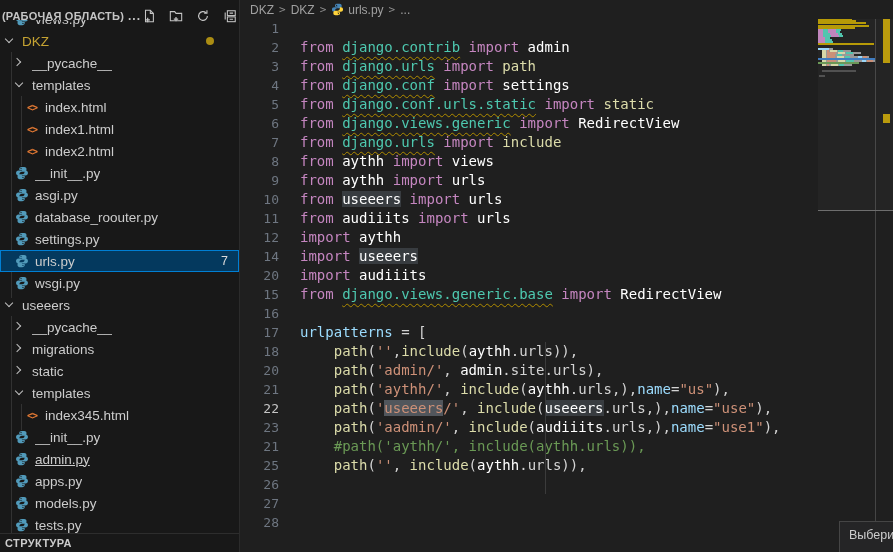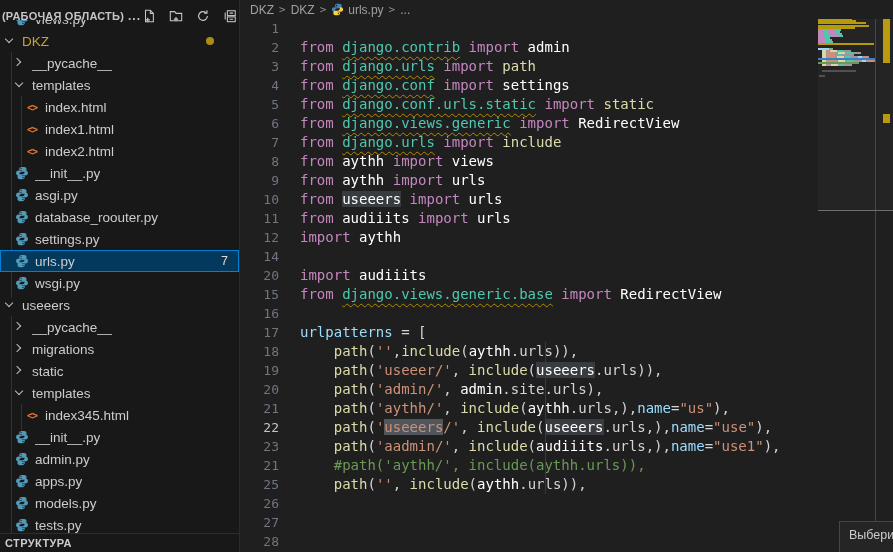--- a/index.html
+++ b/index.html
@@ -215,21 +215,21 @@
         </div>
         <div class="row" style="padding-left: 14px;">
           <span class="ficon">
             <svg width="14" height="14" viewBox="0 0 16 16">
     <path fill="#519aba" d="M7.9 1c-1.8 0-3 .8-3 2.1v1.6h3.2v.5H3.9C2.3 5.2 1.2 6.3 1.2 8c0 1.7 1 2.8 2.6 2.8h1.3V9.2c0-1.5 1.2-2.6 2.7-2.6h3c1.3 0 2.3-1 2.3-2.3V3.1C13.1 1.9 12 1 10.6 1H7.9zM6.9 2.2a.75.75 0 1 1 0 1.5.75.75 0 0 1 0-1.5z"></path>
     <path fill="#519aba" d="M8.1 15c1.8 0 3-.8 3-2.1v-1.6H7.9v-.5h4.2c1.6 0 2.7-1.1 2.7-2.8 0-1.7-1-2.8-2.6-2.8h-1.3v1.6c0 1.5-1.2 2.6-2.7 2.6h-3c-1.3 0-2.3 1-2.3 2.3v1.2C2.9 14.1 4 15 5.4 15h2.7zm1-1.2a.75.75 0 1 1 0-1.5.75.75 0 0 1 0 1.5z"></path>
   </svg>
           </span>
           <span class="lbl">__init__.py</span>
         </div>
-        <div class="row" style="padding-left: 14px;">
+        <div class="row" style="padding-left: 14px; text-decoration: underline;">
           <span class="ficon">
             <svg width="14" height="14" viewBox="0 0 16 16">
     <path fill="#519aba" d="M7.9 1c-1.8 0-3 .8-3 2.1v1.6h3.2v.5H3.9C2.3 5.2 1.2 6.3 1.2 8c0 1.7 1 2.8 2.6 2.8h1.3V9.2c0-1.5 1.2-2.6 2.7-2.6h3c1.3 0 2.3-1 2.3-2.3V3.1C13.1 1.9 12 1 10.6 1H7.9zM6.9 2.2a.75.75 0 1 1 0 1.5.75.75 0 0 1 0-1.5z"></path>
     <path fill="#519aba" d="M8.1 15c1.8 0 3-.8 3-2.1v-1.6H7.9v-.5h4.2c1.6 0 2.7-1.1 2.7-2.8 0-1.7-1-2.8-2.6-2.8h-1.3v1.6c0 1.5-1.2 2.6-2.7 2.6h-3c-1.3 0-2.3 1-2.3 2.3v1.2C2.9 14.1 4 15 5.4 15h2.7zm1-1.2a.75.75 0 1 1 0-1.5.75.75 0 0 1 0 1.5z"></path>
   </svg>
           </span>
           <span class="lbl">admin.py</span>
         </div>
         <div class="row" style="padding-left: 14px;">
           <span class="ficon">
@@ -341,27 +341,26 @@
         <div class="cl"><span class="ln">3</span><span class="ct"><span class="k">from </span><span class="mw">django.urls</span><span class="k"> import </span><span class="f">path</span></span></div>
         <div class="cl"><span class="ln">4</span><span class="ct"><span class="k">from </span><span class="mw">django.conf</span><span class="k"> import </span><span class="m">settings</span></span></div>
         <div class="cl"><span class="ln">5</span><span class="ct"><span class="k">from </span><span class="mw">django.conf.urls.static</span><span class="k"> import </span><span class="f">static</span></span></div>
         <div class="cl"><span class="ln">6</span><span class="ct"><span class="k">from </span><span class="mw">django.views.generic</span><span class="k"> import </span><span class="m">RedirectView</span></span></div>
         <div class="cl"><span class="ln">7</span><span class="ct"><span class="k">from </span><span class="mw">django.urls</span><span class="k"> import </span><span class="f">include</span></span></div>
         <div class="cl"><span class="ln">8</span><span class="ct"><span class="k">from </span><span class="m">aythh</span><span class="k"> import </span><span class="m">views</span></span></div>
         <div class="cl"><span class="ln">9</span><span class="ct"><span class="k">from </span><span class="m">aythh</span><span class="k"> import </span><span class="m">urls</span></span></div>
         <div class="cl"><span class="ln">10</span><span class="ct"><span class="k">from </span><span class="m hl">useeers</span><span class="k"> import </span><span class="m">urls</span></span></div>
         <div class="cl"><span class="ln">11</span><span class="ct"><span class="k">from </span><span class="m">audiiits</span><span class="k"> import </span><span class="m">urls</span></span></div>
         <div class="cl"><span class="ln">12</span><span class="ct"><span class="k">import </span><span class="m">aythh</span></span></div>
-        <div class="cl"><span class="ln">14</span></div>
+        <div class="cl"><span class="ln">14</span><span class="ct"><span class="k">import </span><span class="m hl">useeers</span></span></div>
         <div class="cl"><span class="ln">20</span><span class="ct"><span class="k">import </span><span class="m">audiiits</span></span></div>
         <div class="cl"><span class="ln">15</span><span class="ct"><span class="k">from </span><span class="mw">django.views.generic.base</span><span class="k"> import </span><span class="m">RedirectView</span></span></div>
         <div class="cl"><span class="ln">16</span><span class="ct"></span></div>
         <div class="cl"><span class="ln">17</span><span class="ct"><span class="v">urlpatterns</span><span class="p"> = [</span></span></div>
         <div class="cl"><span class="ln">18</span><span class="ct"><span class="p">    </span><span class="f">path</span><span class="p">(</span><span class="s">''</span><span class="p">,</span><span class="f">include</span><span class="p">(</span><span class="m">aythh</span><span class="p">.urls)),</span></span></div>
-        <div class="cl"><span class="ln">19</span><span class="ct"><span class="p">    </span><span class="f">path</span><span class="p">(</span><span class="s">'useeer/'</span><span class="p">, </span><span class="f">include</span><span class="p">(</span><span class="m hl">useeers</span><span class="p">.urls)),</span></span></div>
         <div class="cl"><span class="ln">20</span><span class="ct"><span class="p">    </span><span class="f">path</span><span class="p">(</span><span class="s">'admin/'</span><span class="p">, </span><span class="m">admin</span><span class="p">.site.urls),</span></span></div>
         <div class="cl"><span class="ln">21</span><span class="ct"><span class="p">    </span><span class="f">path</span><span class="p">(</span><span class="s">'aythh/'</span><span class="p">, </span><span class="f">include</span><span class="p">(</span><span class="m">aythh</span><span class="p">.urls,),</span><span class="v">name</span><span class="p">=</span><span class="s">"us"</span><span class="p">),</span></span></div>
         <div class="cl active"><span class="ln">22</span><span class="ct"><span class="p">    </span><span class="f">path</span><span class="p">(</span><span class="s">'</span><span class="s hl2">useeers</span><span class="s">/'</span><span class="p">, </span><span class="f">include</span><span class="p">(</span><span class="m hl">useeers</span><span class="p">.urls,),</span><span class="v">name</span><span class="p">=</span><span class="s">"use"</span><span class="p">),</span></span></div>
         <div class="cl"><span class="ln">23</span><span class="ct"><span class="p">    </span><span class="f">path</span><span class="p">(</span><span class="s">'aadmin/'</span><span class="p">, </span><span class="f">include</span><span class="p">(</span><span class="m">audiiits</span><span class="p">.urls,),</span><span class="v">name</span><span class="p">=</span><span class="s">"use1"</span><span class="p">),</span></span></div>
         <div class="cl"><span class="ln">21</span><span class="ct"><span class="c">    #path('aythh/', include(aythh.urls)),</span></span></div>
         <div class="cl"><span class="ln">25</span><span class="ct"><span class="p">    </span><span class="f">path</span><span class="p">(</span><span class="s">''</span><span class="p">, </span><span class="f">include</span><span class="p">(</span><span class="m">aythh</span><span class="p">.urls)),</span></span></div>
         <div class="cl"><span class="ln">26</span><span class="ct"></span></div>
         <div class="cl"><span class="ln">27</span><span class="ct"></span></div>
         <div class="cl"><span class="ln">28</span><span class="ct"></span></div>
       </div>

